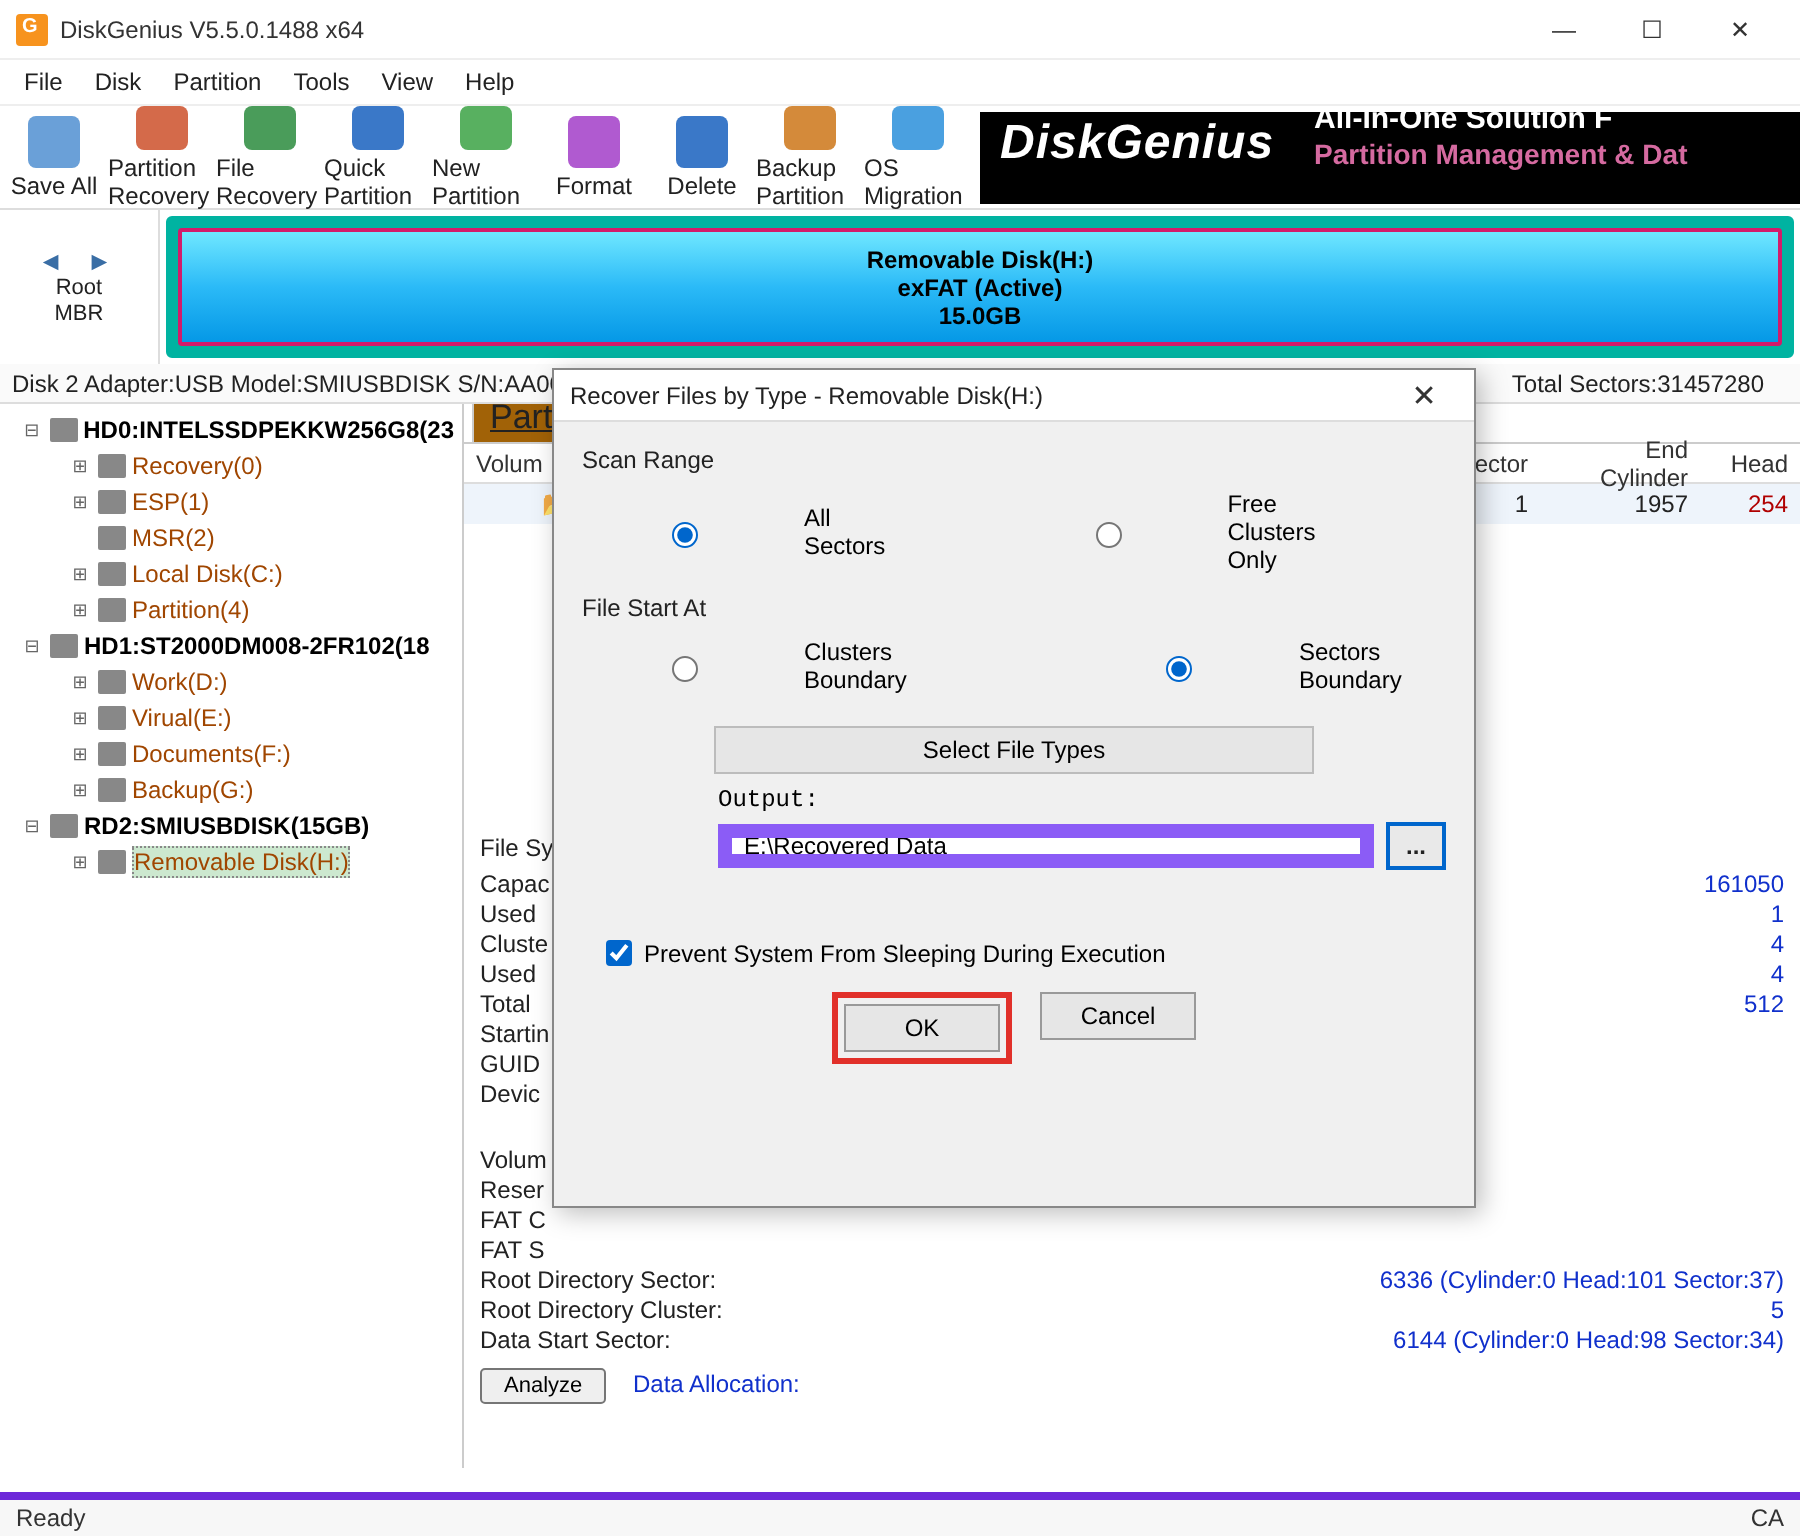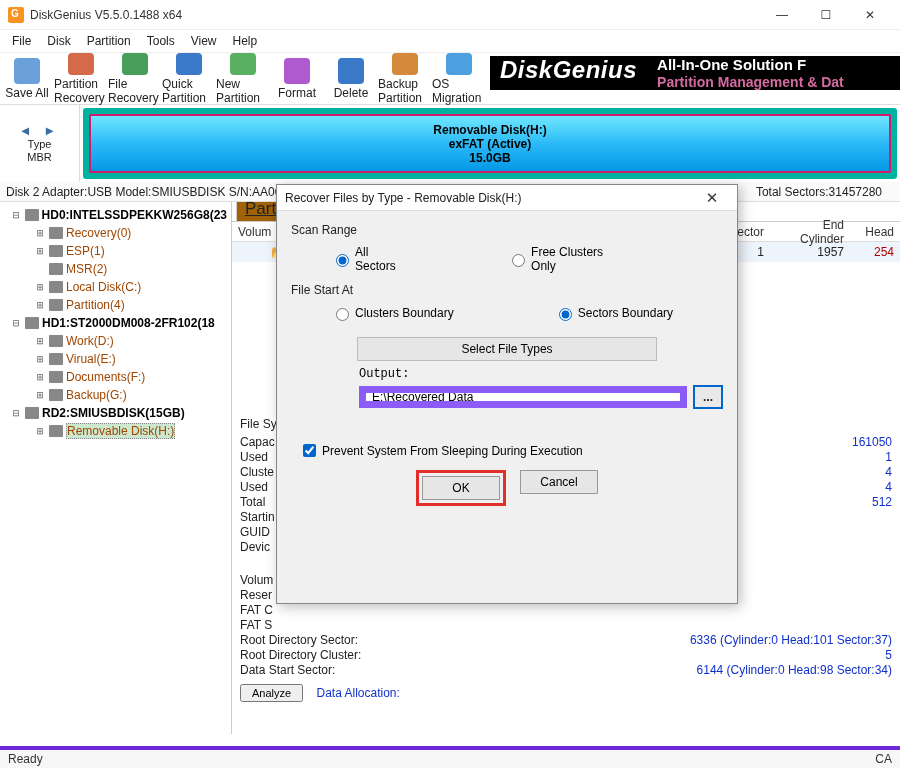--- a/index.html
+++ b/index.html
@@ -14,21 +14,21 @@
   .winbtn { width:44px; height:28px; display:flex; align-items:center; justify-content:center; color:#333; }
 
   
   .menubar { height:22px; display:flex; align-items:center; padding:0 4px; }
   .menubar .item { padding:0 8px; color:#222; cursor:default; }
 
   
   .toolbar { height:52px; display:flex; align-items:flex-start; border-top:1px solid #eee; background:#fff; position:relative; }
   .toolbtn { width:54px; height:52px; display:flex; flex-direction:column; align-items:center; justify-content:center; font-size:10.5px; color:#222; }
   .toolbtn .ico { width:26px; height:26px; border-radius:4px; margin-bottom:2px; }
-  .banner { flex:1; height:34px; margin-top:3px; margin-left:4px; background:#000; color:#fff; display:flex; align-items:flex-start; padding:0 10px; overflow:hidden; }
+  .banner { flex:1; height:46px; margin-top:3px; margin-left:4px; background:#000; color:#fff; display:flex; align-items:flex-end; padding:16px 10px; overflow:hidden; }
   .banner .bigword { font-size:24px; font-weight:bold; font-style:italic; letter-spacing:0.5px; white-space:nowrap; }
   .banner .slogans { margin-left:20px; display:flex; flex-direction:column; line-height:1.2; white-space:nowrap; }
   .banner .slogans .top { font-size:15px; font-weight:bold; }
   .banner .slogans .bot { font-size:14px; font-weight:bold; color:#d56aa0; }
 
   
   .partmap { height:78px; display:flex; border-top:1px solid #ddd; }
   .partmap .left { width:80px; display:flex; flex-direction:column; align-items:center; justify-content:center; border-right:1px solid #ddd; }
   .partmap .left .arrows { color:#3a6ea5; font-size:13px; font-weight:bold; letter-spacing:4px; }
   .partmap .left .label { font-size:11px; color:#222; text-align:center; line-height:1.2; }
@@ -73,21 +73,21 @@
 
   
   .mask { position:absolute; left:0; top:0; right:0; bottom:0; }
   .dialog { position:absolute; left:276px; top:184px; width:462px; height:420px; background:#f0f0f0; border:1px solid #888; box-shadow:3px 3px 12px rgba(0,0,0,0.25); }
   .dlg-title { height:26px; background:#fff; display:flex; align-items:center; padding:0 8px; border-bottom:1px solid #ddd; }
   .dlg-title .t { font-size:12px; color:#222; flex:1; }
   .dlg-title .close { width:34px; text-align:center; font-size:15px; color:#333; cursor:pointer; }
   .dlg-body { padding:8px 14px; }
   .fieldset-label { font-size:12px; color:#222; margin-top:4px; }
   .radio-row { display:flex; align-items:center; padding:8px 0 6px 40px; }
-  .radio { display:flex; align-items:center; margin-right:100px; font-size:12px; }
+  .radio { display:flex; align-items:center; margin-right:100px; font-size:12px;gap:47px; }
   .radio input { margin-right:6px; accent-color:#0066cc; }
   .dlg-btn { display:block; margin:10px auto 2px auto; width:300px; height:24px; font-size:12px; background:#e6e6e6; border:1px solid #bcbcbc; }
   .outputrow { display:flex; align-items:center; margin:4px 0 4px 68px; gap:6px; }
   .outputrow input[type=text] { flex:1; height:22px; padding:0 6px; font-size:12px; border:7px solid #8b5cf6; }
   .browse { width:30px; height:24px; border:2px solid #0066cc; background:#e9e9e9; color:#222; font-weight:bold; }
   .chkrow { display:flex; align-items:center; margin:32px 0 10px 8px; font-size:12px; }
   .chkrow input { margin-right:6px; accent-color:#0066cc; }
   .dlgbtns { display:flex; justify-content:center; gap:14px; margin-top:8px; }
   .okbtn { width:78px; height:24px; background:#e6e6e6; border:1px solid #999; font-size:12px; }
   .okframe { padding:3px; border:3px solid #e1302a; display:inline-block; }
@@ -157,21 +157,21 @@
     <div class="slogans">
       <div class="top">All-In-One Solution F</div>
       <div class="bot">Partition Management &amp; Dat</div>
     </div>
   </div>
 </div>
 
 <div class="partmap">
   <div class="left">
     <div class="arrows">◄ ►</div>
-    <div class="label" style="white-space:pre">Type
+    <div class="label" style="white-space:pre">Root
 MBR</div>
   </div>
   <div class="right">
     <div class="blockouter">
       <div class="block">
         <div>Removable Disk(H:)</div>
         <div>exFAT (Active)</div>
         <div>15.0GB</div>
       </div>
     </div>

